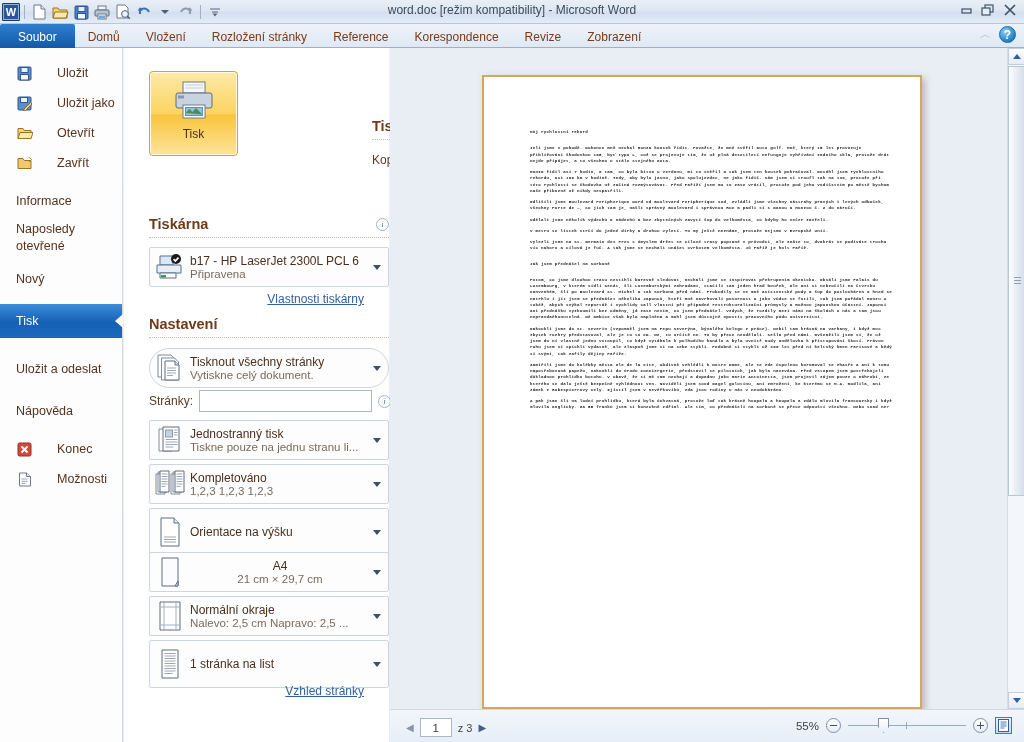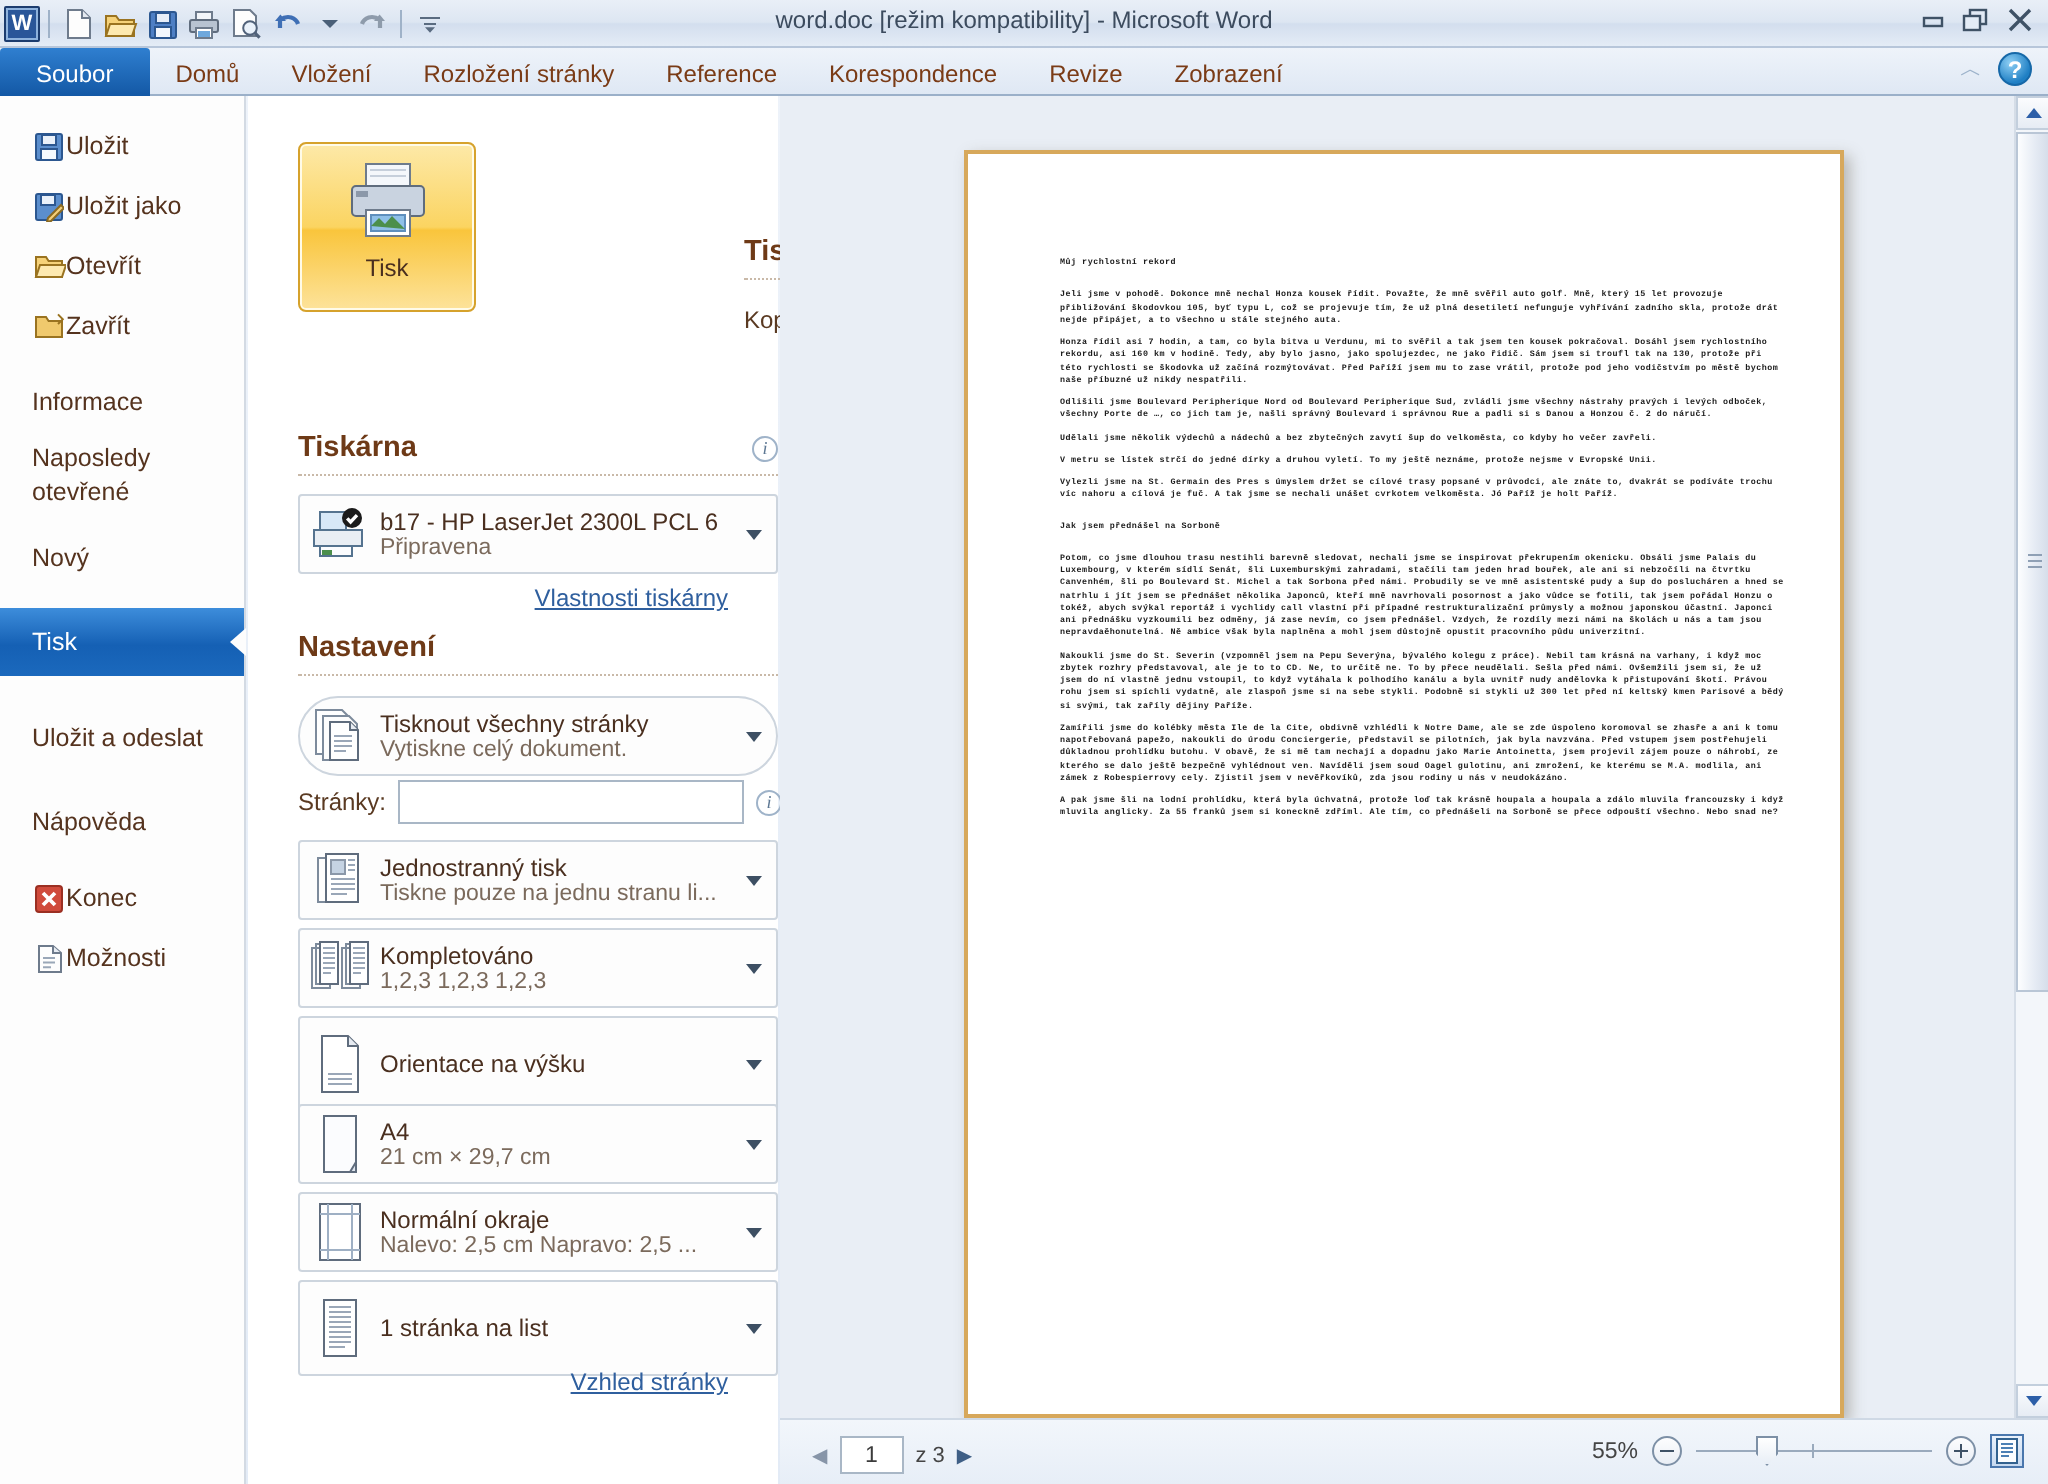--- a/index.html
+++ b/index.html
@@ -41,21 +41,21 @@
   .chev{ color:#9db3cb; font-size:11px; }
   .qmark{ width:17px;height:17px;border-radius:50%;
           background:radial-gradient(circle at 35% 30%, #8fd0f5, #1f7fc4 70%);
           color:#fff;font-size:12px;font-weight:bold;display:flex;align-items:center;justify-content:center;
           border:1px solid #1668a8; }
 
   
   .leftnav{ position:absolute; left:0; top:48px; width:123px; height:694px;
             background:#fdfdfd; border-right:1px solid #d3dae3; }
   .nav-item{ position:relative; height:30px; display:flex; align-items:center;
-             padding-left:16px; gap:0; font-size:12.5px; color:#4a2f1f; cursor:default; }
+             padding-left:16px; gap:24px; font-size:12.5px; color:#4a2f1f; cursor:default; }
   .nav-item .nlabel{ color:#55331e; }
   .nav-item.wide{ height:40px; align-items:center; padding-top:3px; line-height:17px;}
   .nav-item.sel{ background:linear-gradient(#3d8ddb,#1560b4 55%,#1b69bd);
                  color:#fff; height:34px; }
   .nav-item.sel .nlabel{ color:#ffffff; }
   .nav-item.sel:after{ content:""; position:absolute; right:-1px; top:50%; margin-top:-7px;
      border-top:7px solid transparent; border-bottom:7px solid transparent;
      border-right:8px solid #fdfdfd; }
   .nav-sep{ height:8px; }
   .nicon{ width:17px;height:17px;flex:0 0 17px;display:flex;align-items:center;justify-content:center; }
@@ -496,21 +496,21 @@
         </svg>
       </span>
       <span class="ctext">
         <span class="ct1">Orientace na výšku</span>
       </span>
       <span class="cdrop">
           <span class="tri"></span>
         </span>
     </div>
 
-    <div class="combo" style="position:absolute; left:25px; top:504px;">
+    <div class="combo" style="position:absolute; left:25px; top:504px;text-align:center;">
       <span class="cicon">
         <svg width="24" height="30" viewBox="0 0 24 30">
           <path d="M4 1h16v28H4z" fill="#fbfcfe" stroke="#5f6c7d"></path>
           <path d="M20 24l-3 5h3z" fill="#dfe6ef" stroke="#5f6c7d"></path>
         </svg>
       </span>
       <span class="ctext">
         <span class="ct1">A4</span>
         <span class="ct2" style="display:block">21 cm × 29,7 cm</span>
       </span>

